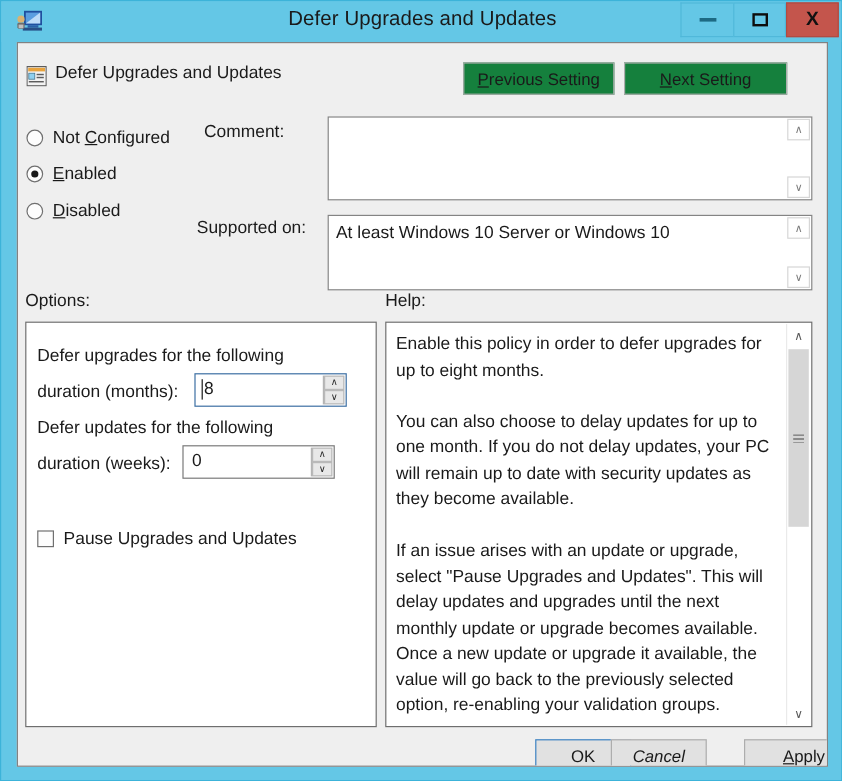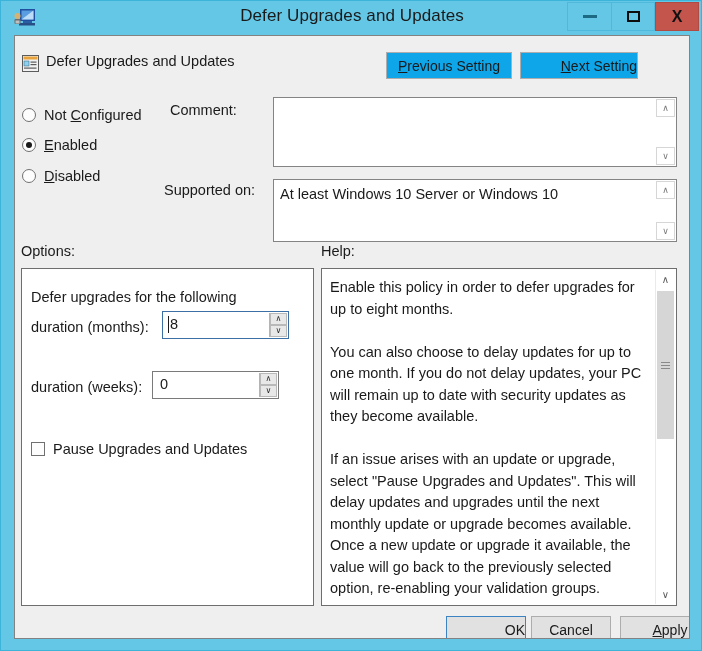--- a/index.html
+++ b/index.html
@@ -93,31 +93,31 @@
   #header-title {
     position: absolute;
     left: 31px; top: 17px;
     font-size: 14.5px;
     color: #1a1a1a;
   }
   .setting-btn {
     position: absolute;
     top: 16px;
     height: 27px;
-    background: #0ea5e9;
+    background: #15803d;
     border: 1px solid #adadad;
     box-sizing: border-box;
     font-size: 14px;
     color: #1a1a1a;
     font-family: "Liberation Sans", sans-serif;
     cursor: default;
     padding: 0;
   }
   #btn-prev { left: 371px; width: 126px; }
-  #btn-next { left: 505px; width: 118px; text-align: right; }
+  #btn-next { left: 505px; width: 136px; }
   .acc { text-decoration: underline; }
 
   
   .radio-row {
     position: absolute;
     left: 7px;
     display: flex;
     align-items: center;
     font-size: 14.5px;
     color: #1a1a1a;
@@ -363,22 +363,22 @@
     height: 27px;
     background: #e1e1e1;
     border: 1px solid #adadad;
     box-sizing: border-box;
     font-size: 14px;
     color: #1a1a1a;
     font-family: "Liberation Sans", sans-serif;
     cursor: default;
     padding: 0;
   }
-  #btn-ok { left: 431px; width: 80px; border: 1px solid #3c83c4; text-align: right; }
-  #btn-cancel { left: 516px; width: 80px; }
+  #btn-ok { left: 431px; width: 80px; border: 1px solid #3c83c4; }
+  #btn-cancel { left: 494px; width: 80px; font-style: italic; }
   #btn-apply { left: 605px; width: 100px; }
 </style>
 </head>
 <body>
 
 <div id="window">
 
   <div id="titlebar">
     <span id="titlebar-icon">
       <svg width="24" height="22" viewBox="0 0 24 22">
@@ -464,20 +464,21 @@
 
       <div id="spin-months" class="spin">
         <span class="spin-caret"></span>
         <span class="spin-value">8</span>
         <span class="spin-buttons">
           <span class="spin-btn">∧</span>
           <span class="spin-btn">∨</span>
         </span>
       </div>
 
+      <div id="opt-label-2a" class="opt-label">Defer updates for the following</div>
       <div id="opt-label-2b" class="opt-label">duration (weeks):</div>
 
       <div id="spin-weeks" class="spin">
         <span class="spin-value">0</span>
         <span class="spin-buttons">
           <span class="spin-btn">∧</span>
           <span class="spin-btn">∨</span>
         </span>
       </div>
 

